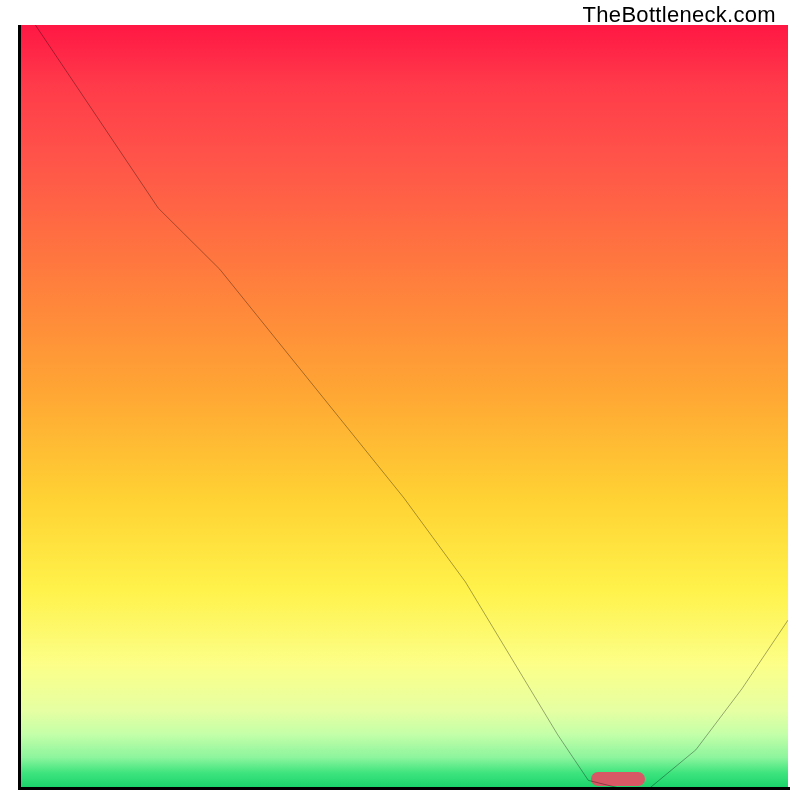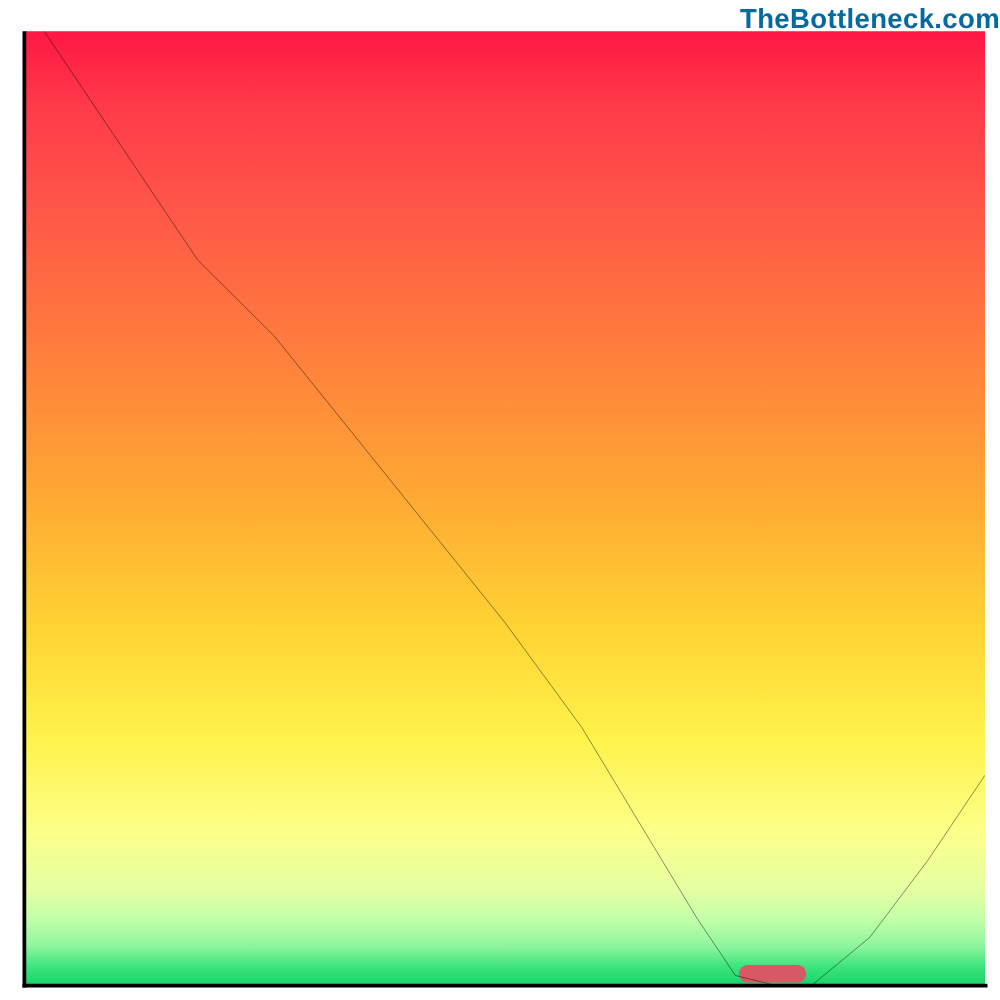--- a/index.html
+++ b/index.html
@@ -11,24 +11,24 @@
     font-family: Arial, Helvetica, sans-serif;
   }
   .container {
     position: relative;
     width: 800px;
     height: 800px;
   }
   .watermark {
     position: absolute;
     top: 2px;
-    right: 0;
-    color: #0369a1;
+    right: 24px;
+    color: #000000;
     font-size: 22px;
-    font-weight: 700;
+    font-weight: 400;
     letter-spacing: 0.3px;
   }
   .plot {
     position: absolute;
     
     left: 20px;
     top: 25px;
     width: 768px;
     height: 763px;
   }

